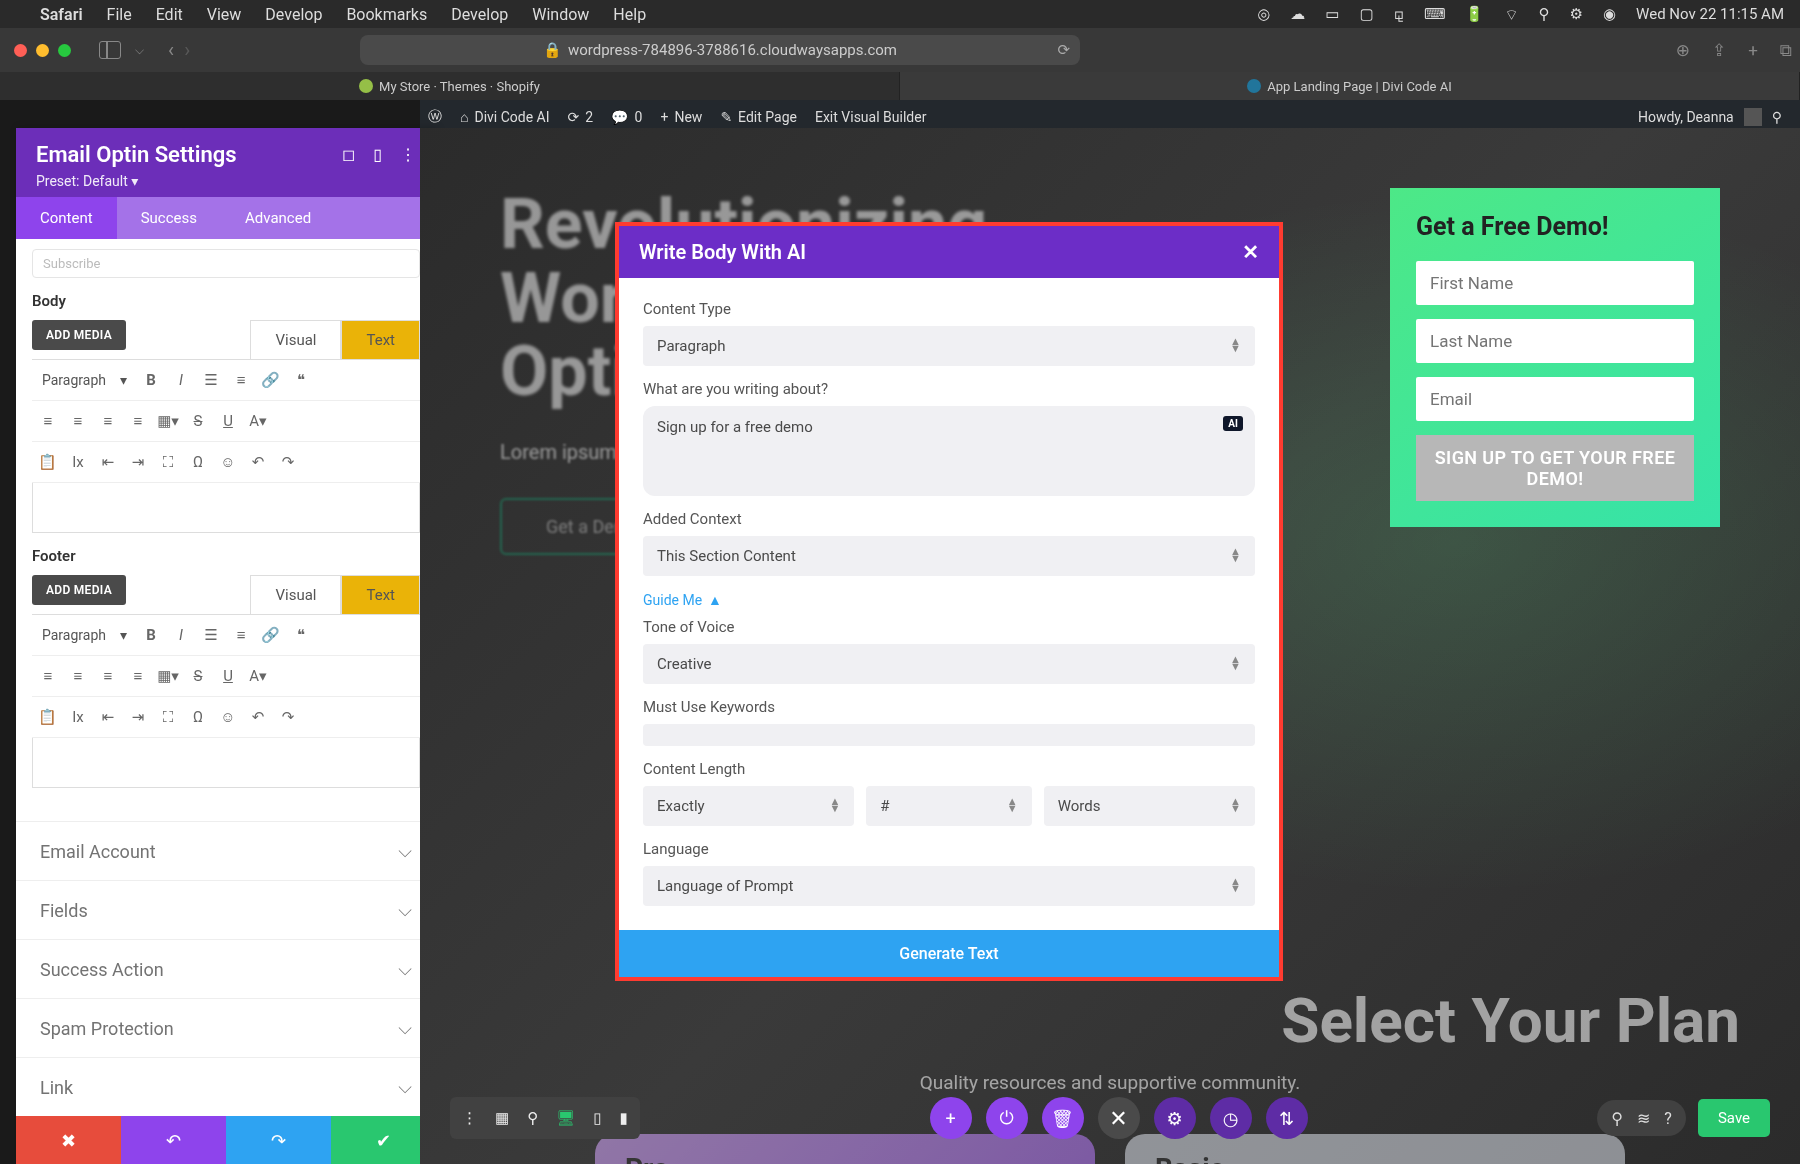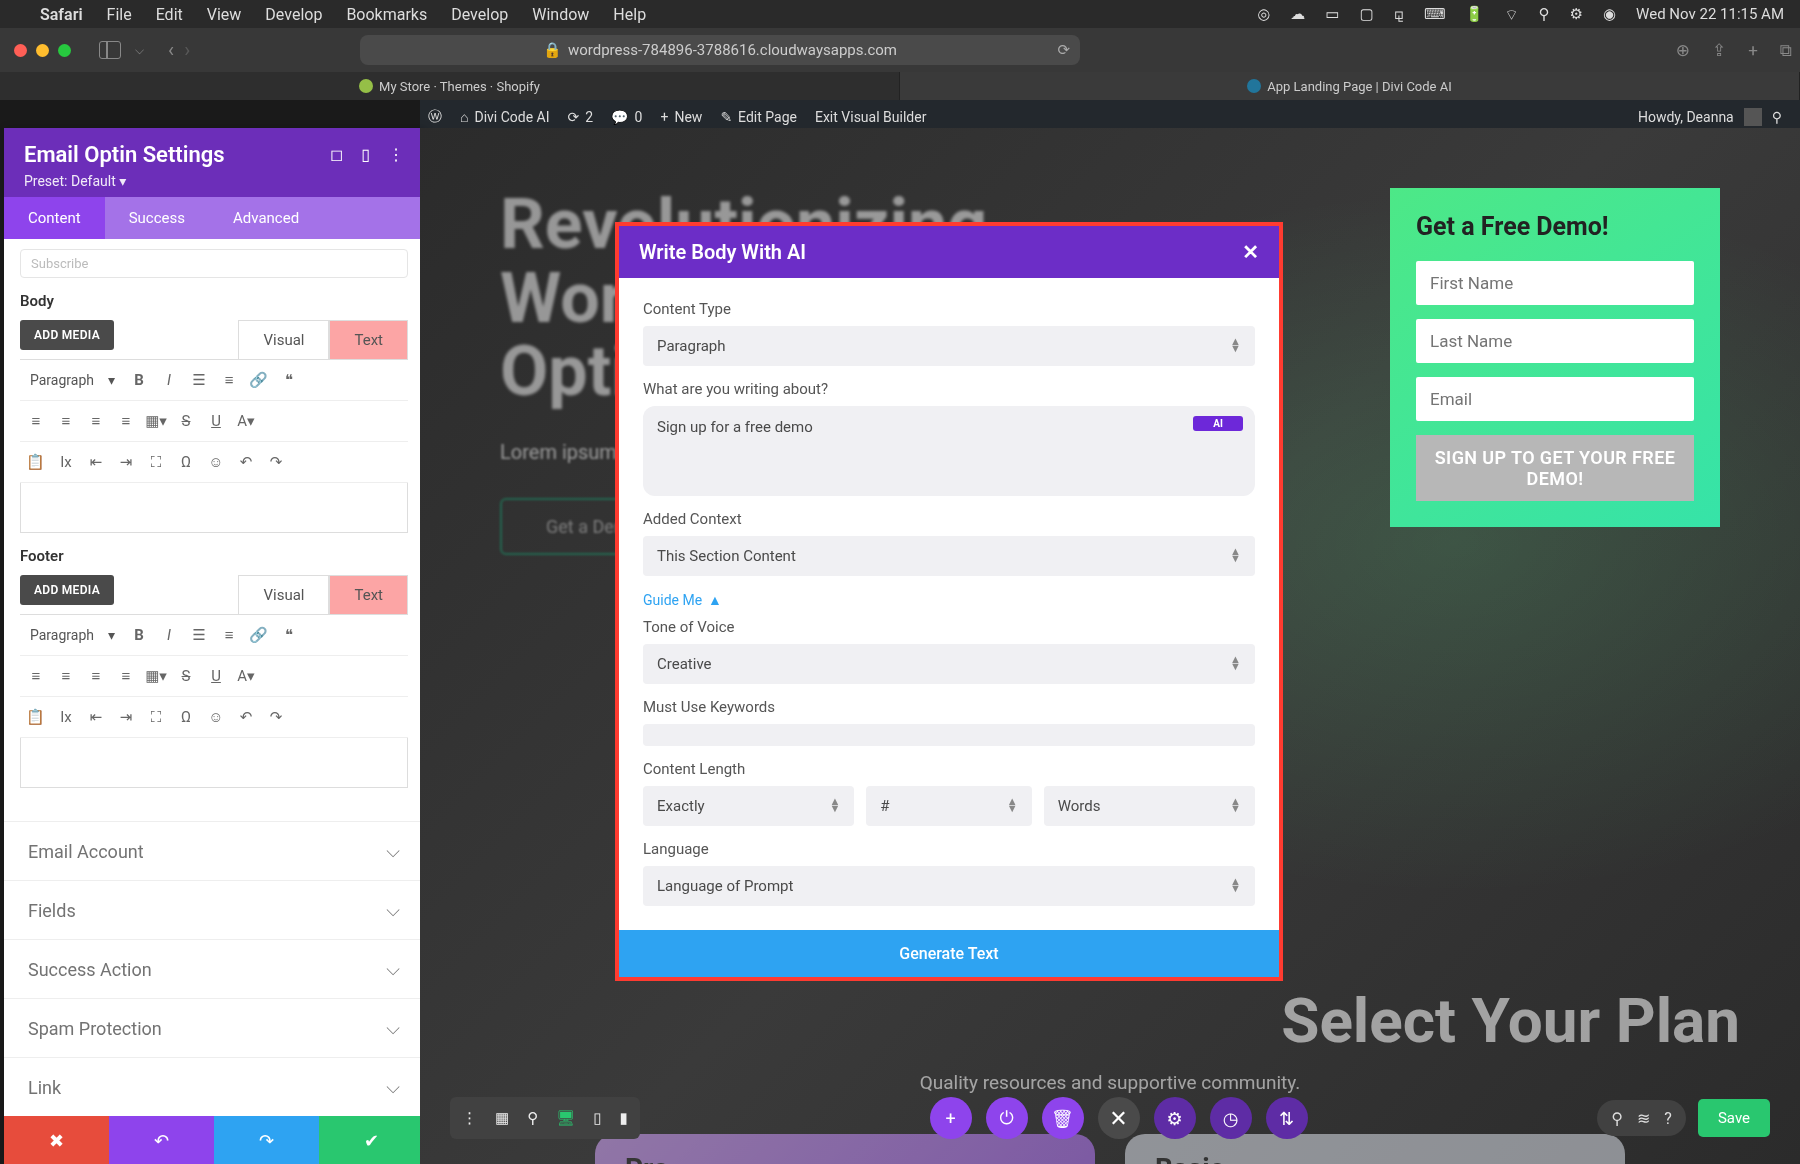--- a/index.html
+++ b/index.html
@@ -35,35 +35,35 @@
     .shopify-icon { background:#95bf47; }
     .wp-icon { background:#21759b; border-radius:50%; }
     
     
     .wp-admin-bar { height: 34px; background: #23282d; display: flex; align-items: center; padding: 0 8px; color: #ddd; font-size: 14px; gap: 18px; margin-left: 420px; }
     .wp-admin-bar .item { display: flex; align-items: center; gap: 6px; }
     .wp-admin-right { margin-left: auto; display: flex; align-items: center; gap: 10px; margin-right:10px;}
     .avatar-sq { width:18px; height:18px; background:#555; }
     
     
-    .divi-panel { position: absolute; left: 4px; top: 128px; width: 420px; bottom: 0; background: #fff; display: flex; flex-direction: column; box-shadow: 2px 0 8px rgba(0,0,0,.2);}
+    .divi-panel { position: absolute; left: 16px; top: 128px; width: 420px; bottom: 0; background: #fff; display: flex; flex-direction: column; box-shadow: 2px 0 8px rgba(0,0,0,.2);}
     .panel-header { background: #6c2eb9; color: #fff; padding: 14px 20px 8px; }
     .panel-title-row { display:flex; align-items:center; justify-content:space-between;}
     .panel-title { font-size: 22px; font-weight: 600; }
     .panel-header-icons { display:flex; gap:18px; font-size:16px;}
     .panel-preset { font-size: 14px; margin-top: 6px; opacity:.9;}
     .panel-tabs { display: flex; background: #a472e8; }
     .panel-tab { flex: 0 0 auto; padding: 12px 24px; color: #fff; font-size: 15px; cursor: pointer; }
     .panel-tab.active { background: #8e44ec; }
     .panel-body { flex: 1; overflow: auto; padding: 10px 16px 0; }
     .subscribe-box { border:1px solid #e5e5e5; border-radius:4px; padding:6px 10px; color:#bbb; font-size:13px; margin-bottom:12px;}
     .section-label { font-size: 15px; font-weight: 600; color: #333; margin: 14px 0 10px; }
     .add-media-btn { background: #4a4a4a; color: #fff; font-size: 12px; font-weight:600; letter-spacing:.3px; padding: 8px 14px; border: none; border-radius: 3px; }
     .editor-tabs { display: flex; justify-content: flex-end; border-bottom: 1px solid #ddd; margin-top: -30px; }
-    .editor-tab { padding: 10px 24px; font-size: 15px; color: #555; border: 1px solid #ddd; border-bottom: none; background: #fca5a5;}
+    .editor-tab { padding: 10px 24px; font-size: 15px; color: #555; border: 1px solid #ddd; border-bottom: none; background: #eab308;}
     .editor-tab.active { background: #fff; }
     .toolbar-row { display: flex; gap: 6px; padding: 8px 4px; flex-wrap: wrap; border-bottom:1px solid #eee;}
     .tool-select { color:#555; font-size:14px; padding:2px 6px; display:flex; align-items:center; gap:14px;}
     .tool-btn { width: 24px; height: 24px; display: inline-flex; align-items: center; justify-content: center; color: #666; font-size: 15px; border: 1px solid transparent; border-radius: 3px;}
     .editor-content { height: 50px; border: 1px solid #ddd; border-top:none; margin-bottom:12px;}
     
     .accordion-item { display: flex; justify-content: space-between; align-items: center; padding: 18px 24px; border-top: 1px solid #eee; color: #737373; font-size: 18px; cursor: pointer; }
     
     .panel-footer { display: flex; height: 48px; }
     .pf-btn { flex: 1; display: flex; align-items: center; justify-content: center; color: #fff; font-size: 18px; }
@@ -95,21 +95,21 @@
     .plan-name { font-size:28px; font-weight:700; color:#333;}
     
     
     .ai-modal { position: absolute; left: 615px; top: 222px; width: 668px; border: 4px solid #ff3b30; background: #fff; z-index: 100; }
     .ai-header { background: #6c2dc7; color: #fff; padding: 14px 20px; display: flex; justify-content: space-between; align-items: center; font-size: 20px; font-weight: 600; }
     .ai-body { padding: 18px 24px 10px; }
     .ai-label { font-size: 15px; color: #555; margin-bottom: 8px; margin-top: 4px; }
     .ai-select { width: 100%; background: #f0f0f3; border: none; padding: 11px 14px; border-radius: 4px; font-size: 15px; color: #4a4a4a; margin-bottom: 14px; display:flex; justify-content:space-between; align-items:center;}
     .ai-select .updown { color:#888; font-size:11px; line-height:.6;}
     .ai-textarea { width: 100%; background: #f0f0f3; border: none; padding: 12px 14px; border-radius: 12px; font-size: 15px; color: #4a4a4a; min-height: 90px; margin-bottom: 14px; resize: vertical; position:relative;}
-    .ai-badge { position:absolute; right:12px; top:10px; background:#6d28d9; color:#fff; font-size:10px; font-weight:700; padding:2px 20px; border-radius:3px;}
+    .ai-badge { position:absolute; right:12px; top:10px; background:#0f172a; color:#fff; font-size:10px; font-weight:700; padding:2px 5px; border-radius:3px;}
     .ai-input { width: 100%; background: #f0f0f3; border: none; padding: 11px 14px; border-radius: 4px; font-size: 15px; margin-bottom: 14px; color:#999;}
     .guide-me { color: #2ea3f2; font-size: 14px; margin: 2px 0 6px; display:inline-flex; align-items:center; gap:6px;}
     .length-row { display: flex; gap: 12px; margin-bottom: 14px; }
     .length-row .ai-select { margin-bottom:0;}
     .length-row .ai-select:nth-child(1){flex:2;} .length-row .ai-select:nth-child(2){flex:1.5;} .length-row .ai-select:nth-child(3){flex:2;}
     .ai-generate { background: #2ea3f2; color: #fff; text-align: center; padding: 14px; font-size: 16px; font-weight: 500; }
     
     
     .dock { position: absolute; left: 450px; right: 30px; bottom: 20px; height: 52px; display: flex; align-items: center; gap: 14px; z-index:50;}
     .dock-group { background: #414141; border-radius: 6px; height: 42px; display: flex; align-items: center; padding: 0 12px; gap: 18px; color: #eee; font-size: 15px; }

